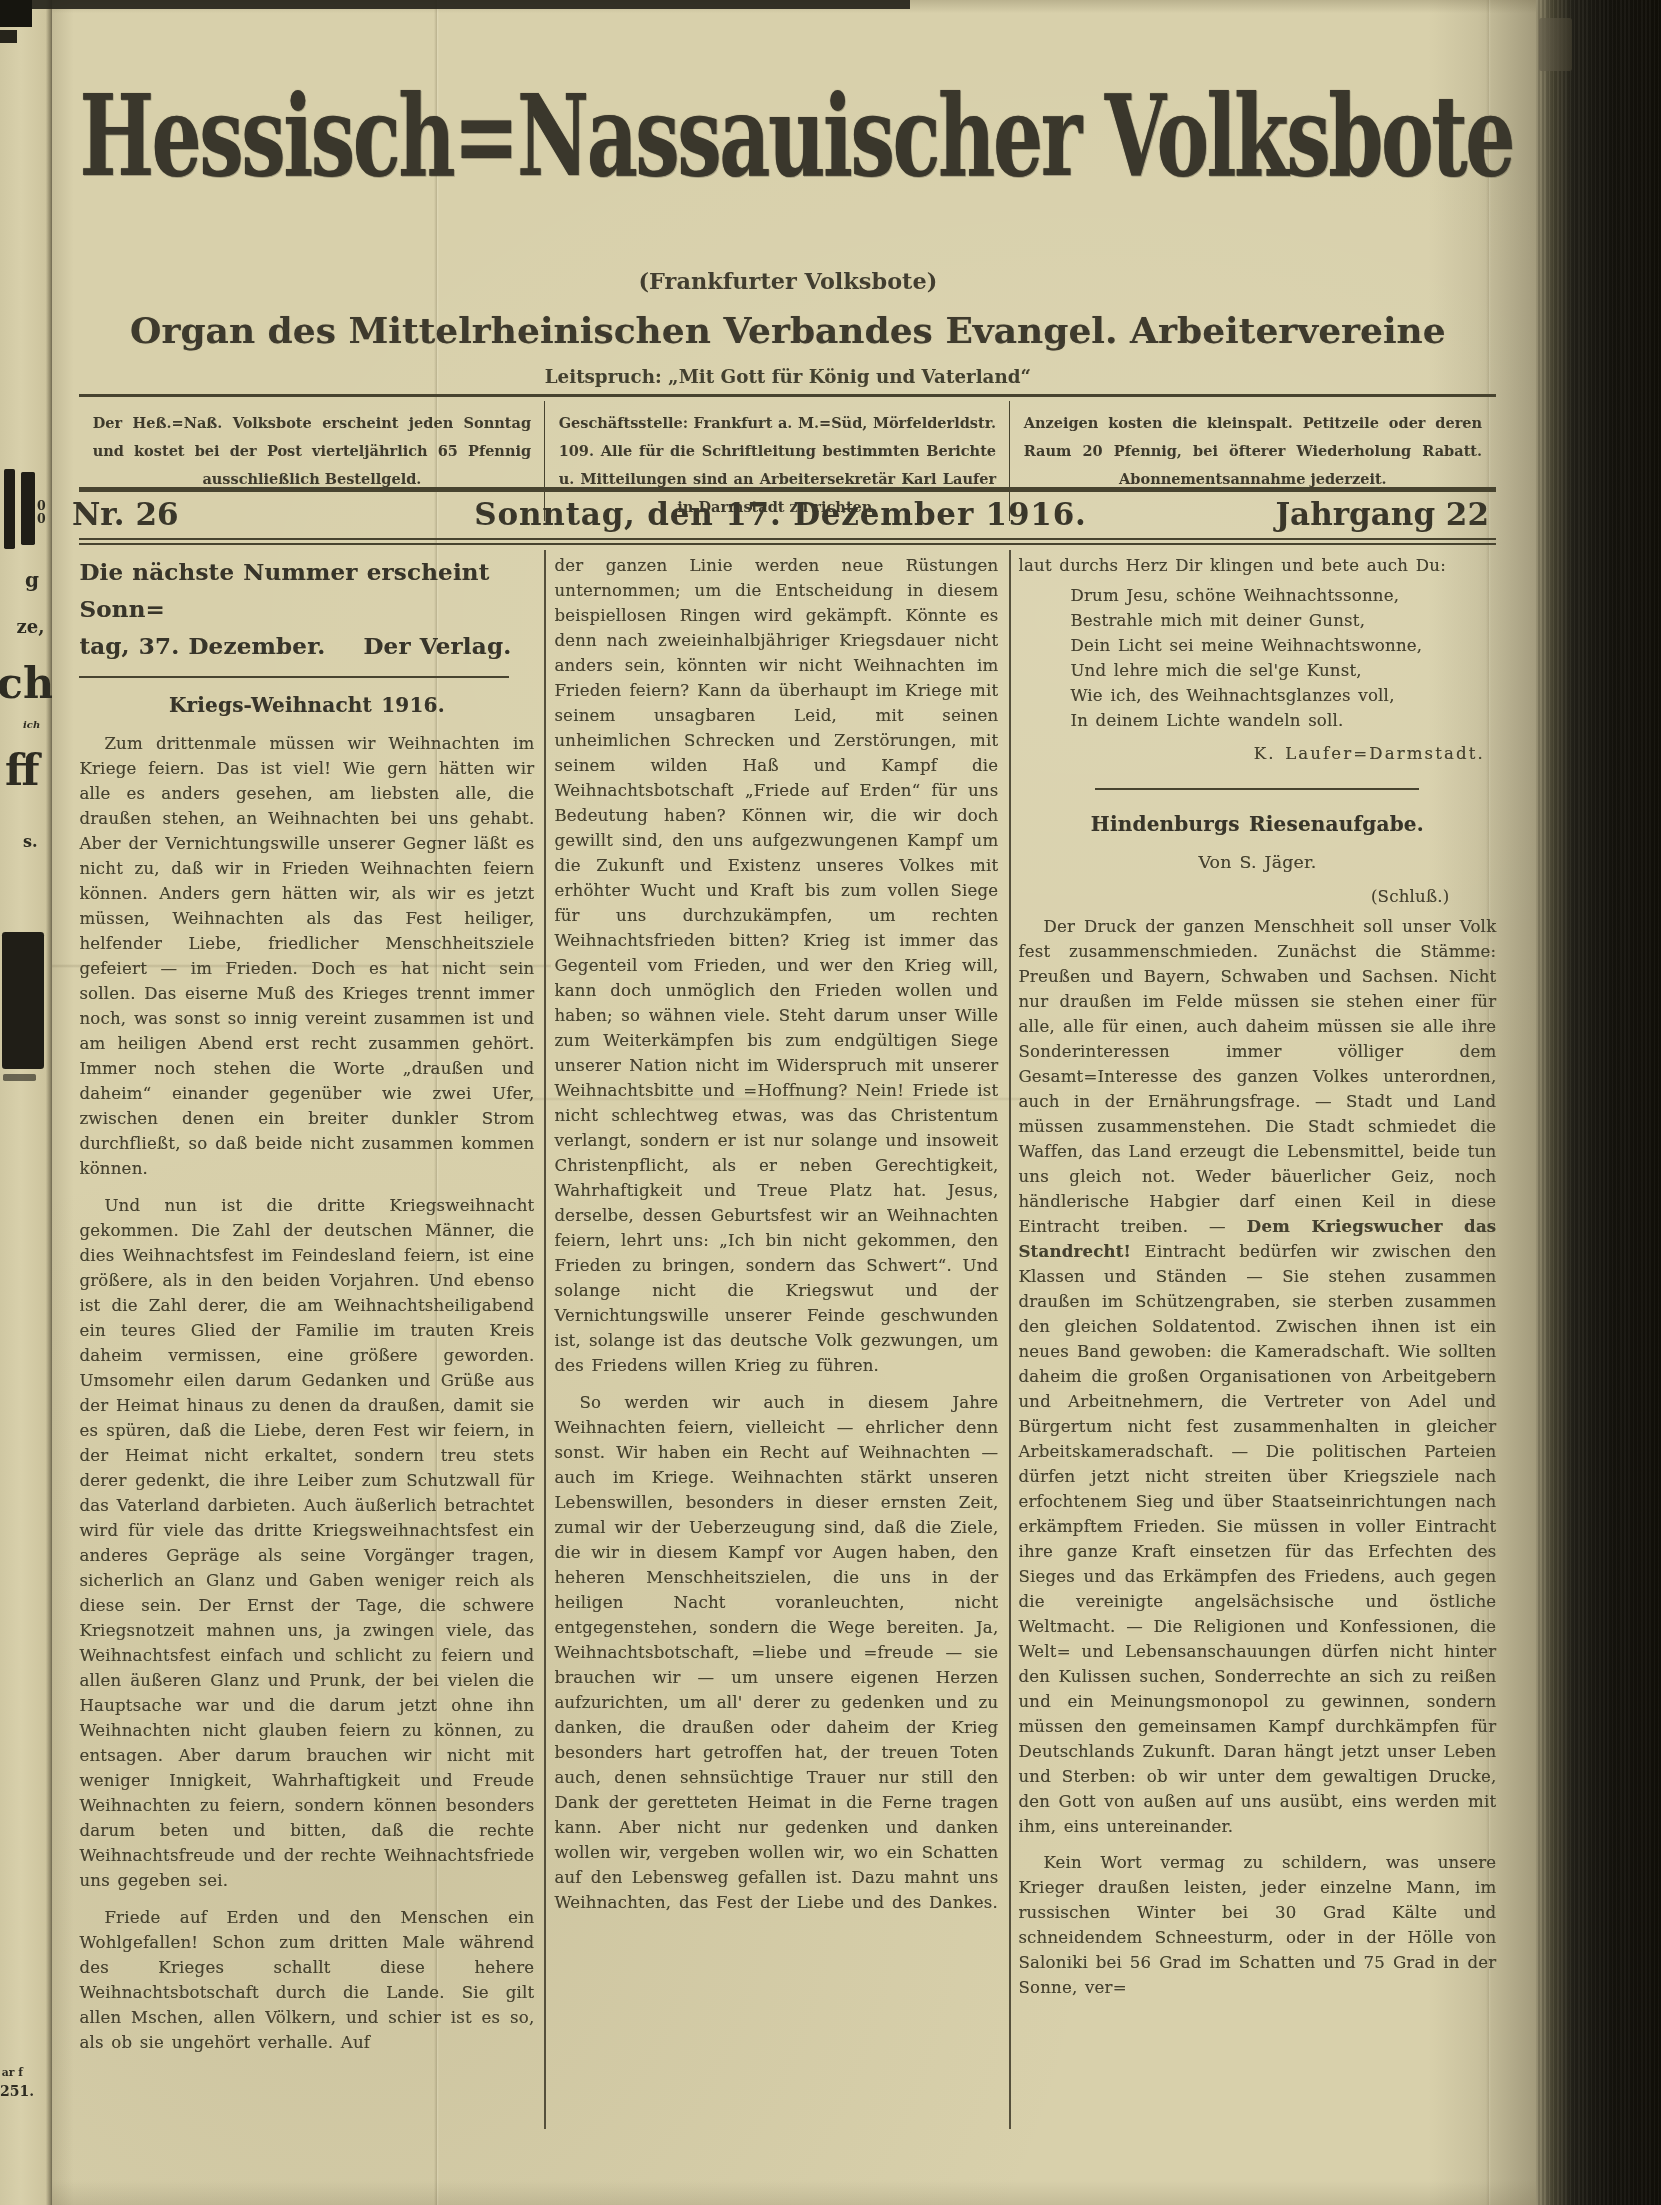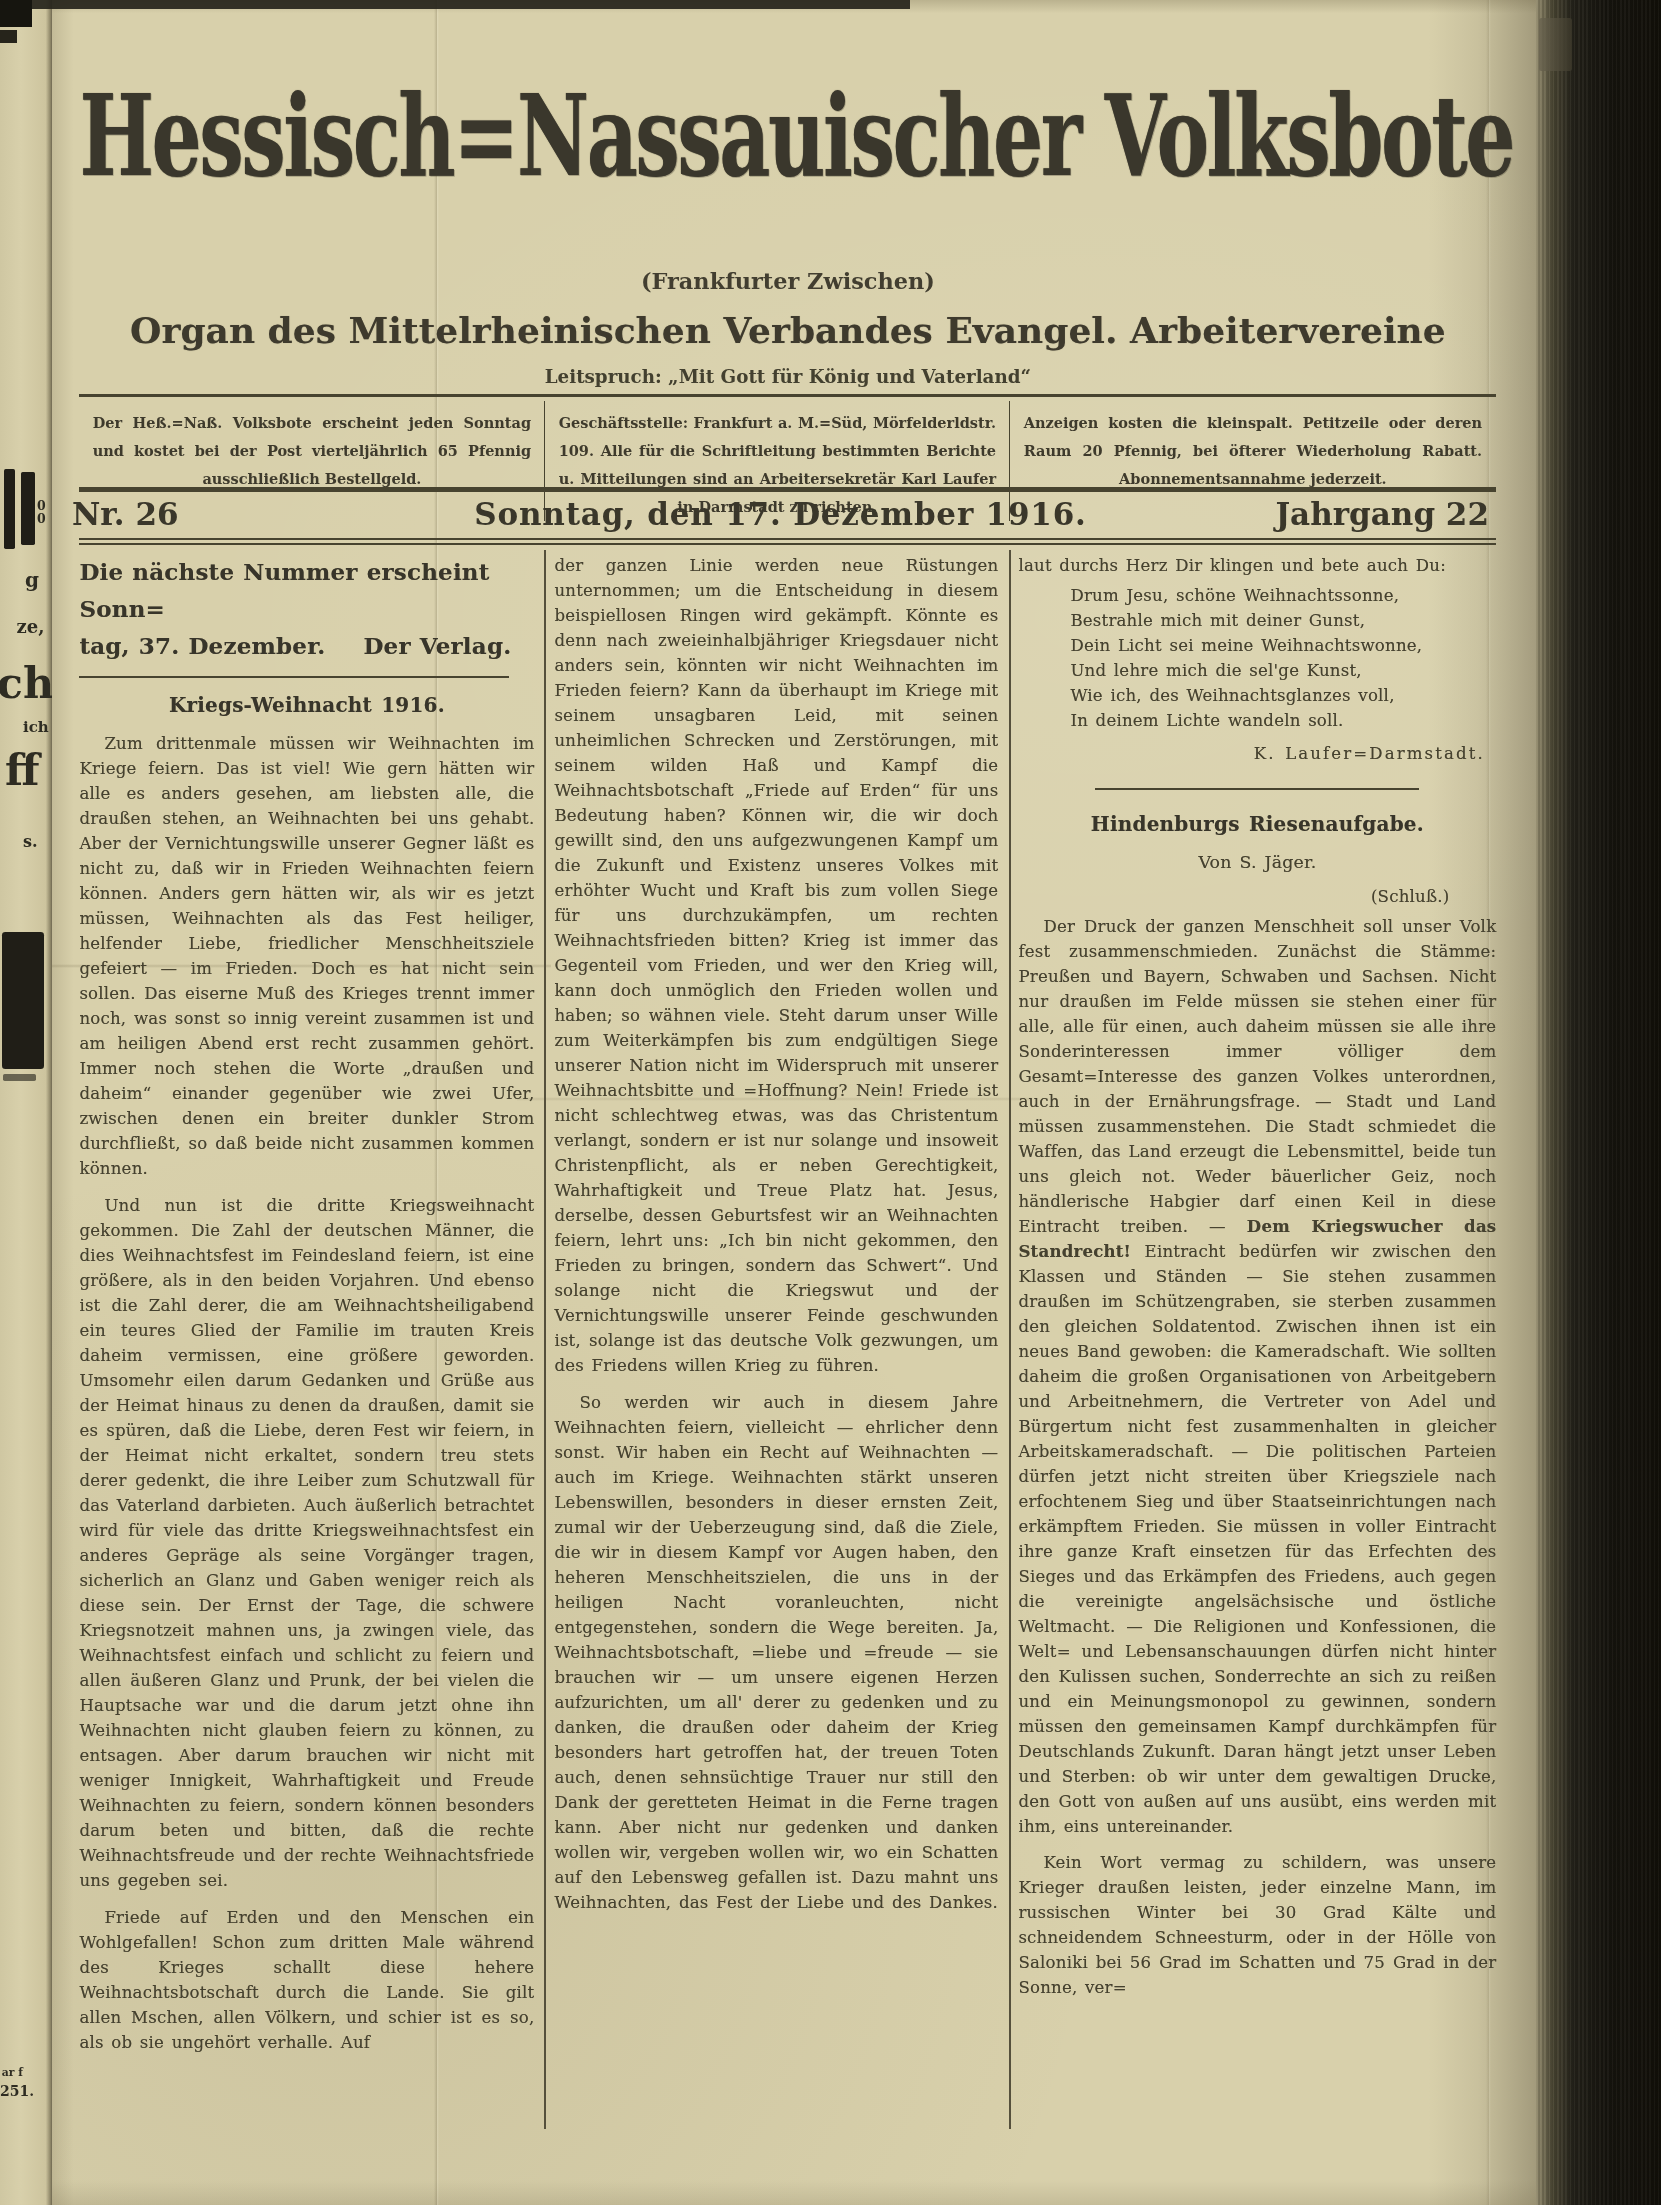--- a/index.html
+++ b/index.html
@@ -94,38 +94,38 @@
 
 <div class="wrap">
 
   <div class="prev-edge">
     <div class="blockfrag" style="left:4.2px;top:469px;width:10.8px;height:80px;"></div>
     <div class="blockfrag" style="left:21px;top:472px;width:14px;height:73px;"></div>
     <div class="frag" style="left:37px;top:499px;width:11.6px;font-size:12.5px;">0 0</div>
     <div class="frag" style="left:25px;top:570px;font-size:20px;">g</div>
     <div class="frag" style="left:16.6px;top:618px;font-size:18px;">ze,</div>
     <div class="frag" style="left:-3.3px;top:661px;font-size:43px;">ch</div>
-    <div class="frag" style="left:23px;top:720px;font-size:15px;">ich</div>
+    <div class="frag" style="left:23px;top:720px;font-size:10px;font-style:italic;">ich</div>
     <div class="frag" style="left:21.6px;top:735px;font-size:11.6px;margin-left:44px;">rn.</div>
     <div class="frag" style="left:5px;top:749px;font-size:42px;">ff</div>
     <div class="frag" style="left:23px;top:834px;font-size:16px;">s.</div>
     <div class="blockfrag" style="left:1.7px;top:932px;width:42px;height:137px;border-radius:3.3px;"></div>
     <div class="blockfrag" style="left:3.3px;top:1074px;width:33px;height:6.6px;opacity:.6;"></div>
     <div class="frag" style="left:1.7px;top:2067px;font-size:10.8px;">ar f</div>
     <div class="frag" style="left:0px;top:2084px;font-size:14px;">251.</div>
   </div>
 
   <div class="page">
     <div class="crease-v" style="left:382px;"></div>
     <div class="crease-v" style="left:1434px;opacity:.6;"></div>
     <div class="crease-h" style="left:0;top:964px;width:499px;"></div>
     <div class="crease-h" style="left:465px;top:1097px;width:515px;opacity:.7;"></div>
 
     <div class="mast-title">Hessisch=Nassauischer Volksbote</div>
-    <div class="mast-sub">(Frankfurter Zwischen)</div>
+    <div class="mast-sub">(Frankfurter Volksbote)</div>
     <div class="organ">Organ des Mittelrheinischen Verbandes Evangel. Arbeitervereine</div>
     <div class="motto">Leitspruch: „Mit Gott für König und Vaterland“</div>
 
     <div class="rule" style="top:394px;height:2.5px;"></div>
 
     <div class="boxes">
       <div class="box">Der Heß.=Naß. Volksbote erscheint jeden Sonntag und kostet bei der Post vierteljährlich 65 Pfennig ausschließlich Bestellgeld.</div>
       <div class="box">Geschäftsstelle: Frankfurt a. M.=Süd, Mörfelderldstr. 109. Alle für die Schriftleitung bestimmten Berichte u. Mitteilungen sind an Arbeitersekretär Karl Laufer in Darmstadt zu richten.</div>
       <div class="box">Anzeigen kosten die kleinspalt. Petitzeile oder deren Raum 20 Pfennig, bei öfterer Wiederholung Rabatt. Abonnementsannahme jederzeit.</div>
     </div>

